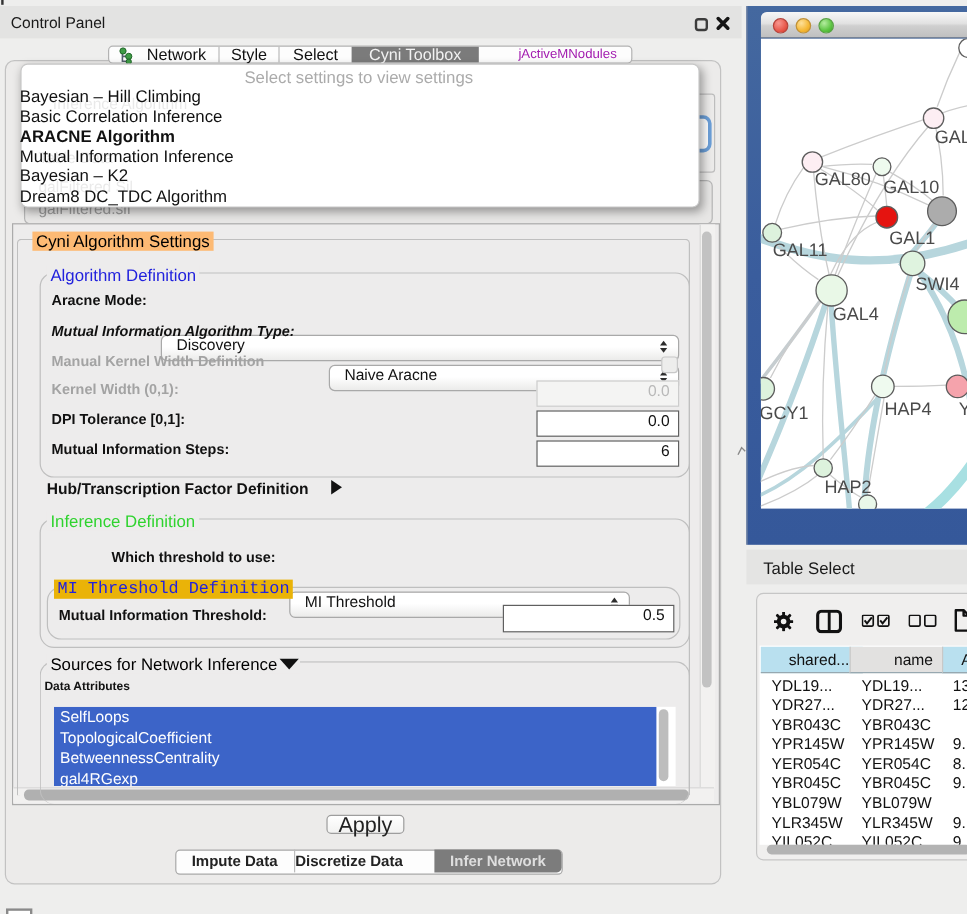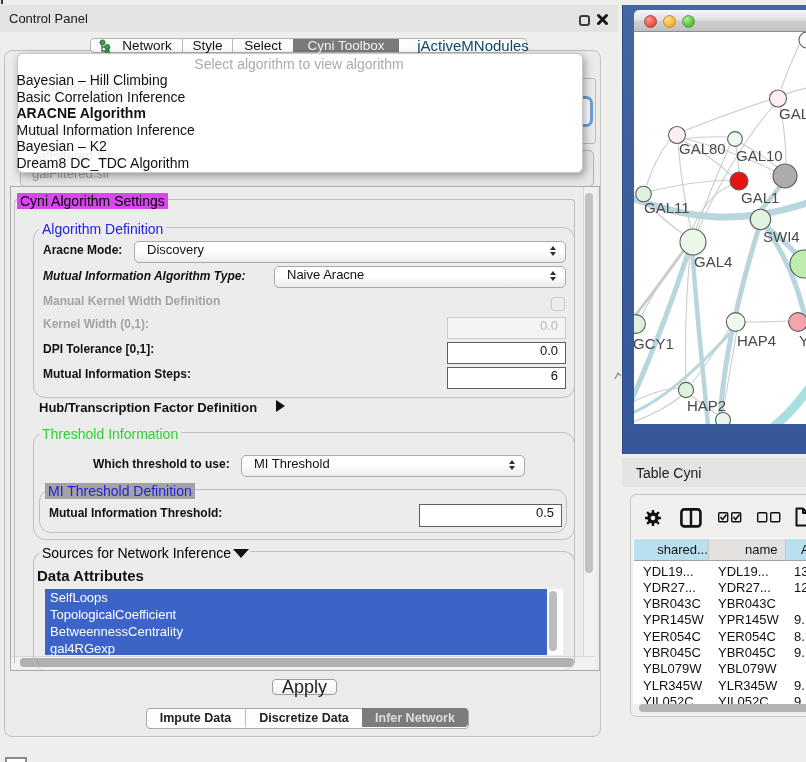--- a/index.html
+++ b/index.html
@@ -4,21 +4,21 @@
 <style>
   html,body{margin:0;padding:0;}
   body{width:806px;height:762px;position:relative;overflow:hidden;
        background:#eeeeed;font-family:"Liberation Sans",sans-serif;}
   .abs{position:absolute;}
   .grp{position:absolute;border:1px solid #bfbfbf;border-radius:12px;}
   .grp>span{position:absolute;top:-7px;left:5px;background:#ecebea;padding:0 3px;
             font-size:14px;line-height:16px;white-space:nowrap;}
   .lbl{position:absolute;font-size:12px;font-weight:bold;color:#111;}
   .combo{position:absolute;background:linear-gradient(#ffffff 45%,#ebebea);border:1px solid #a9a9a9;border-radius:5px;
-         font-size:13px;color:#111;}
+         font-size:13px;color:#111;margin-top:38px;}
   .combo .tx{position:absolute;left:12px;top:0px;}
   .field{position:absolute;background:#fff;border:1px solid #9a9a9a;
          font-size:13px;color:#111;text-align:right;}
   .field .tx{position:absolute;right:7px;top:0px;}
   .arrows{position:absolute;width:9px;}
   .arrows .up{width:0;height:0;border-left:3.5px solid transparent;border-right:3.5px solid transparent;
       border-bottom:4.5px solid #2e2e2e;margin-bottom:2px;}
   .arrows .dn{width:0;height:0;border-left:3.5px solid transparent;border-right:3.5px solid transparent;
       border-top:4.5px solid #2e2e2e;}
 </style>
@@ -48,38 +48,38 @@
 <svg class="abs" style="left:99px;top:39px" width="12" height="14" viewBox="0 0 12 14">
   <path d="M3 4 L3 12 L8 12 M3 8 L7 8" stroke="#55606e" stroke-width="1.3" fill="none"></path>
   <circle cx="3.5" cy="3.5" r="2.6" fill="#3f9c46" stroke="#1e6427" stroke-width="0.8"></circle>
   <circle cx="8.3" cy="8" r="2.6" fill="#3f9c46" stroke="#1e6427" stroke-width="0.8"></circle>
   <circle cx="8.3" cy="12.4" r="2.2" fill="#3f9c46" stroke="#1e6427" stroke-width="0.8"></circle>
 </svg>
 <div class="abs" style="left:114px;top:38px;width:66px;text-align:center;font-size:13.5px;color:#111;line-height:15px;">Network</div>
 <div class="abs" style="left:183px;top:38px;width:49px;text-align:center;font-size:13.5px;color:#111;line-height:15px;">Style</div>
 <div class="abs" style="left:233px;top:38px;width:60px;text-align:center;font-size:13.5px;color:#111;line-height:15px;">Select</div>
 <div class="abs" style="left:293px;top:38px;width:106px;text-align:center;font-size:13.5px;color:#f2f2f2;line-height:15px;">Cyni Toolbox</div>
-<div class="abs" style="left:399px;top:38px;width:148px;text-align:center;font-size:15px;color:#0c4a6e;line-height:15px;">jActiveMNodules</div>
+<div class="abs" style="left:399px;top:38px;width:148px;text-align:center;font-size:11px;color:#a21caf;line-height:15px;">jActiveMNodules</div>
 
 <div class="abs" style="left:20px;top:78px;width:574px;height:64px;border:1px solid #bdbdbd;border-radius:3px;"></div>
 <div class="abs" style="left:30px;top:96px;width:557px;height:25px;background:#fff;border:3px solid #6b9fd8;border-radius:7px;"></div>
 <div class="abs" style="left:20px;top:150px;width:572px;height:35px;background:#e7e6e5;border:1px solid #b5b5b5;border-radius:5px;"></div>
 <div class="abs" style="left:32px;top:166px;font-size:13px;color:#9a9a9a;">galFiltered.sif</div>
 
 <div class="abs" style="left:10px;top:186px;width:588px;height:483px;background:#edecec;
      border:1px solid #ababab;"></div>
 
 <div class="abs" style="left:583px;top:187px;width:12px;height:470px;background:#f2f1f0;border-left:1px solid #d8d8d7;"></div>
 <div class="abs" style="left:585px;top:193px;width:8px;height:380px;background:#c2c2c2;border-radius:4px;"></div>
 
 <div class="abs" style="left:11px;top:656px;width:584px;height:12px;background:#f2f1f0;border-top:1px solid #d8d8d7;"></div>
 <div class="abs" style="left:20px;top:658px;width:554px;height:9px;background:#b0b0b0;border-radius:4px;"></div>
 
 <div class="grp" style="left:14px;top:199px;width:559px;height:463px;border-bottom:none;border-radius:4px 4px 0 0;">
-  <span style="background:#d946ef;left:2px;">Cyni Algorithm Settings</span>
+  <span style="background:#fdba74;left:12px;">Cyni Algorithm Settings</span>
   </div>
 
 <div class="grp" style="left:33px;top:227px;width:540px;height:169px;">
   <span style="background:#edecec;color:#2222dd;">Algorithm Definition</span>
   </div>
 
 <div class="lbl" style="left:43px;top:243px;">Aracne Mode:</div>
 <div class="combo" style="left:134px;top:241px;width:430px;height:20px;">
     <span class="tx">Discovery</span>
   <div class="arrows" style="right:6px;top:4px;">
@@ -112,73 +112,73 @@
 
 <div class="lbl" style="left:43px;top:367px;">Mutual Information Steps:</div>
 <div class="field" style="left:447px;top:367px;width:117px;height:20px;border-color:#5f5f5f;">
     <span class="tx">6</span>
   </div>
 
 <div class="lbl" style="left:39px;top:400px;font-size:13px;">Hub/Transcription Factor Definition</div>
 <div class="abs" style="left:276px;top:400px;width:0;height:0;border-top:6px solid transparent;border-bottom:6px solid transparent;border-left:9px solid #111;"></div>
 
 <div class="grp" style="left:33px;top:432px;width:540px;height:106px;">
-  <span style="background:#edecec;color:#2fd32f;">Threshold Information</span>
+  <span style="background:#edecec;color:#2fd32f;">Inference Definition</span>
   </div>
 
 <div class="lbl" style="left:93px;top:457px;">Which threshold to use:</div>
 <div class="combo" style="left:241px;top:455px;width:282px;height:20px;">
     <span class="tx">MI Threshold</span>
   <div class="arrows" style="right:6px;top:4px;">
       <div class="up"></div>
       <div class="dn"></div>
     </div>
   </div>
 
 <div class="grp" style="left:39px;top:489px;width:526px;height:42px;">
-  <span style="background:#a3a3a3;color:#2222dd;">MI Threshold Definition</span>
+  <span style="background:#eab308;color:#2222dd;font-family:Liberation Mono, monospace;">MI Threshold Definition</span>
   </div>
 
 <div class="lbl" style="left:49px;top:506px;">Mutual Information Threshold:</div>
 <div class="field" style="left:419px;top:504px;width:141px;height:21px;border-color:#5f5f5f;">
     <span class="tx">0.5</span>
   </div>
 
 <div class="grp" style="left:33px;top:551px;width:540px;height:118px;border-bottom:none;">
   <span style="background:#edecec;">Sources for Network Inference&nbsp;&nbsp;&nbsp;&nbsp;</span>
   </div>
 <div class="abs" style="left:233px;top:549px;width:0;height:0;border-left:8px solid transparent;border-right:8px solid transparent;border-top:9px solid #111;"></div>
 
-<div class="lbl" style="left:37px;top:567px;font-size:15px;">Data Attributes</div>
+<div class="lbl" style="left:37px;top:567px;font-size:10px;">Data Attributes</div>
 
 <div class="abs" style="left:45px;top:589px;width:518px;height:66px;background:#fff;overflow:hidden;">
   <div style="width:497px;background:#3c64c8;color:#fff;font-size:13px;line-height:17px;padding-left:5px;">
     SelfLoops<br>TopologicalCoefficient<br>BetweennessCentrality<br>gal4RGexp</div>
 </div>
 <div class="abs" style="left:549px;top:591px;width:8px;height:60px;background:#bdbdbd;border-radius:4px;"></div>
 
 <div class="abs" style="left:272px;top:679px;width:63px;height:14px;background:linear-gradient(#ffffff,#f2f2f1);border:1px solid #9e9e9e;
      border-radius:4px;text-align:center;font-size:18px;color:#222;line-height:15px;">Apply</div>
 
 <div class="abs" style="left:146px;top:708px;width:321px;height:19px;background:#fdfdfd;
      border:1px solid #a8a8a8;border-radius:4px;"></div>
 <div class="abs" style="left:245px;top:708px;width:1px;height:19px;background:#bcbcbc;"></div>
 <div class="abs" style="left:362px;top:708px;width:106px;height:19px;background:#7c7c7c;border-radius:0 4px 4px 0;"></div>
 <div class="abs" style="left:146px;top:708px;width:99px;text-align:center;font-size:12.5px;font-weight:bold;color:#222;line-height:20px;">Impute Data</div>
-<div class="abs" style="left:246px;top:708px;width:116px;text-align:center;font-size:12.5px;font-weight:bold;color:#222;line-height:20px;">Discretize Data</div>
+<div class="abs" style="left:246px;top:708px;width:116px;text-align:left;font-size:12.5px;font-weight:bold;color:#222;line-height:20px;">Discretize Data</div>
 <div class="abs" style="left:362px;top:708px;width:106px;text-align:center;font-size:12.5px;font-weight:bold;color:#dedede;line-height:20px;">Infer Network</div>
 
 <div class="abs" style="left:5px;top:757px;width:18px;height:10px;background:#fff;border:2px solid #8a8a8a;"></div>
 
 <div class="abs" style="left:17px;top:53px;width:564px;height:118px;background:#fff;
      border:1px solid #c8c8c8;border-radius:6px;box-shadow:2px 3px 8px rgba(0,0,0,0.35);"></div>
 <div class="abs" style="left:44px;top:79px;font-size:13px;color:rgba(40,40,40,0.10);">Inference Algorithm</div>
 <div class="abs" style="left:32px;top:124px;font-size:13px;color:rgba(40,40,40,0.10);">Table Data</div>
 <div class="abs" style="left:32px;top:148px;font-size:13px;color:rgba(40,40,40,0.10);">galFiltered Sil</div>
-<div class="abs" style="left:17px;top:56px;width:564px;text-align:center;font-size:14px;line-height:16.5px;color:#ababab;">Select algorithm to view algorithm</div>
+<div class="abs" style="left:17px;top:56px;width:564px;text-align:center;font-size:14px;line-height:16.5px;color:#ababab;">Select settings to view settings</div>
 <div class="abs" style="left:16.5px;top:72px;font-size:14px;color:#111;line-height:16.5px;">
   Bayesian – Hill Climbing<br>
   Basic Correlation Inference<br>
   <b>ARACNE Algorithm</b><br>
   Mutual Information Inference<br>
   Bayesian – K2<br>
   Dream8 DC_TDC Algorithm
 </div>
 
 <div class="abs" style="left:622px;top:5px;width:184px;height:449px;
@@ -261,21 +261,21 @@
     <text x="129" y="210">SWI4</text>
     <text x="60" y="235">GAL4</text>
     <text x="-1" y="317">GCY1</text>
     <text x="103" y="314">HAP4</text>
     <text x="165" y="314">Y</text>
     <text x="53" y="379">HAP2</text>
   </g>
 </svg>
 
 <div class="abs" style="left:622px;top:458px;width:184px;height:29px;background:#e4e4e3;"></div>
-<div class="abs" style="left:636px;top:465px;font-size:14px;color:#1a1a1a;">Table Cyni</div>
+<div class="abs" style="left:636px;top:465px;font-size:14px;color:#1a1a1a;">Table Select</div>
 <div class="abs" style="left:630px;top:494px;width:200px;height:221px;background:#f0efee;
      border:1px solid #c6c6c6;border-radius:6px;"></div>
 
 <svg class="abs" style="left:645px;top:510px;" width="16" height="16" viewBox="0 0 16 16">
   <g fill="#111">
     <circle cx="8" cy="8" r="5.7"></circle>
     <rect x="6.8" y="-0.4" width="2.4" height="4" rx="0.8" transform="rotate(0 8 8)"></rect>
     <rect x="6.8" y="-0.4" width="2.4" height="4" rx="0.8" transform="rotate(45 8 8)"></rect>
     <rect x="6.8" y="-0.4" width="2.4" height="4" rx="0.8" transform="rotate(90 8 8)"></rect>
     <rect x="6.8" y="-0.4" width="2.4" height="4" rx="0.8" transform="rotate(135 8 8)"></rect>

